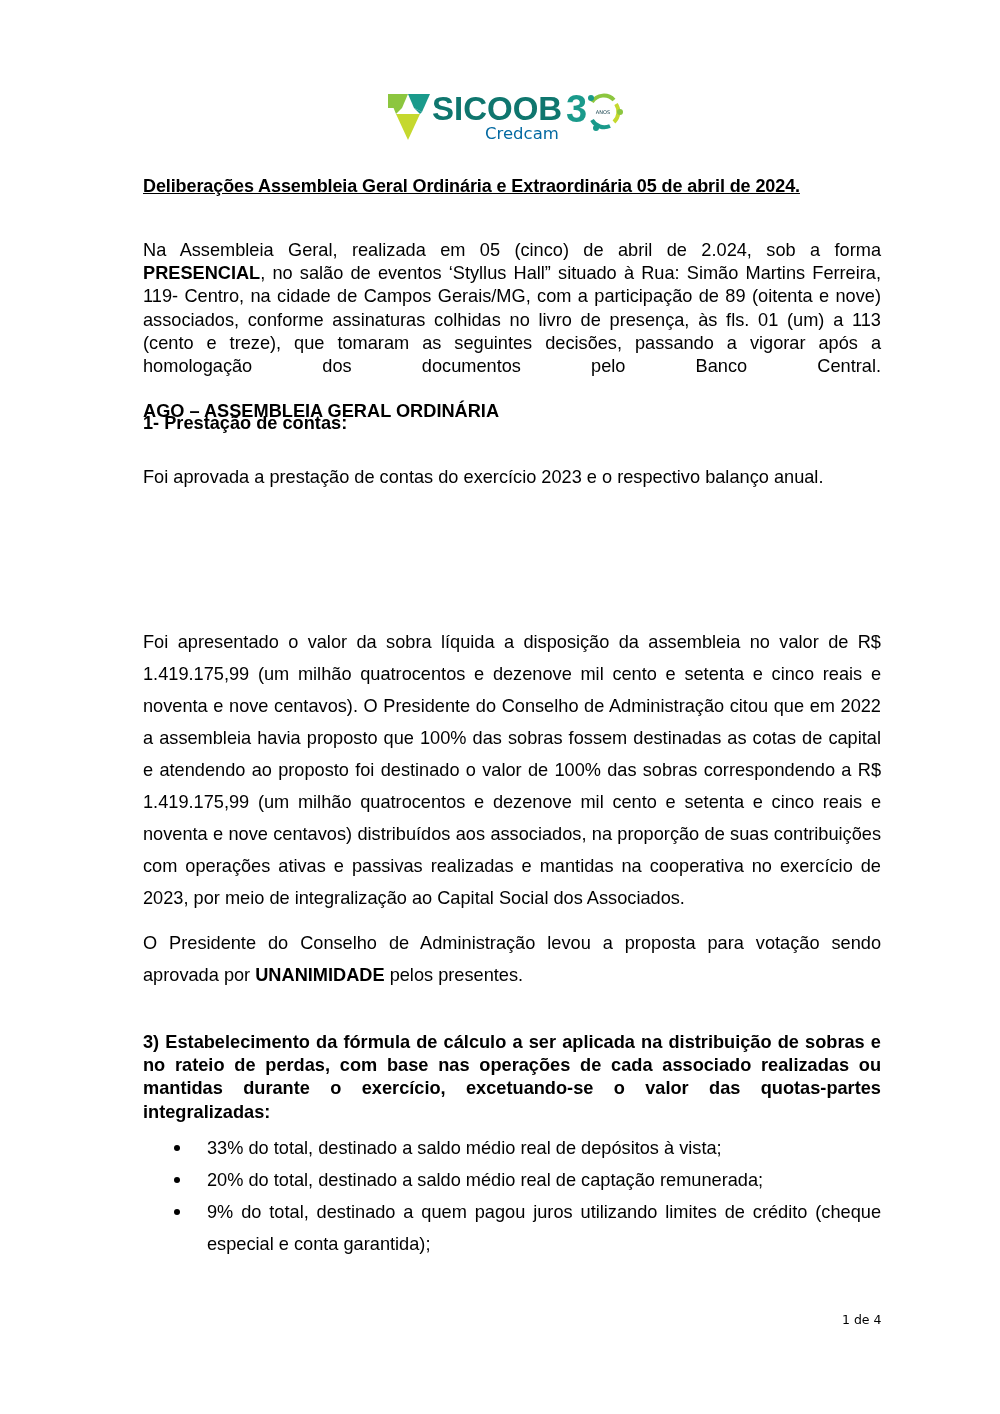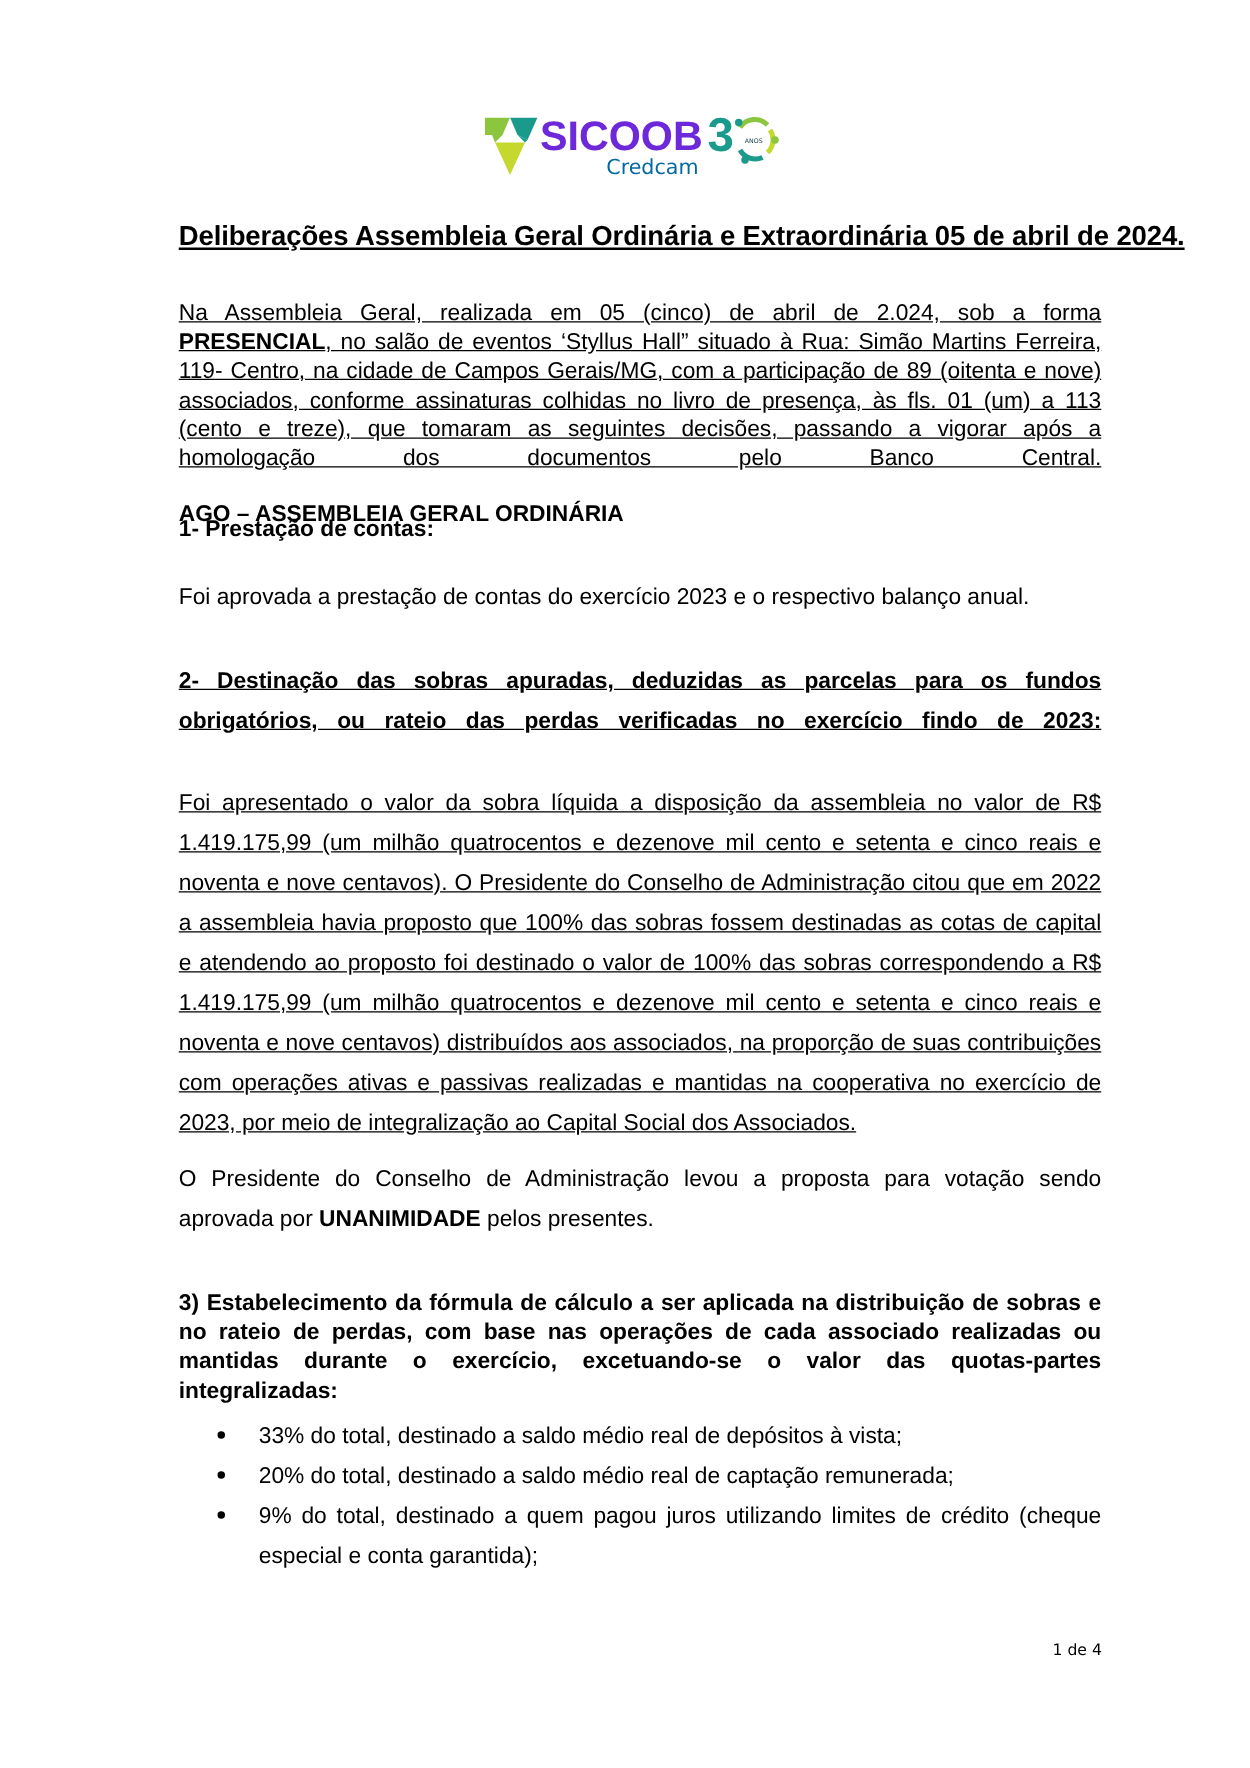--- a/index.html
+++ b/index.html
@@ -1,27 +1,27 @@
 <!DOCTYPE html>
 <html><head>
   <meta charset="utf-8">
   <style>
     html, body { margin: 0; padding: 0; background: #ffffff; }
     body { width: 1000px; height: 1414px; position: relative; overflow: hidden; color: #000; }
     .page { position: absolute; left: 0; top: 0; width: 1000px; height: 1414px; background: #fff; }
     .txt { font-family: "Liberation Sans", sans-serif; font-size: 18.2px; color: #000; }
     .logo { position: absolute; left: 388px; top: 90px; width: 245px; height: 58px; }
-    .logo .brand { position: absolute; left: 44px; top: 2px; font-family: "Liberation Sans", sans-serif; font-weight: bold; font-size: 33px; color: #6d28d9; letter-spacing: 0px; line-height: 34px; }
+    .logo .brand { position: absolute; left: 44px; top: 2px; font-family: "Liberation Sans", sans-serif; font-weight: bold; font-size: 33px; color: #0f766e; letter-spacing: 0px; line-height: 34px; }
     .logo .sub { position: absolute; left: 97px; top: 34px; font-family: "DejaVu Sans", sans-serif; font-size: 16.5px; color: #0369a1; line-height: 20px; }
     .logo .three { position: absolute; left: 178px; top: 0px; font-family: "Liberation Sans", sans-serif; font-weight: bold; font-size: 38px; color: #1a9a8b; line-height: 38px; }
     .logo svg.mark { position: absolute; left: 0; top: 4px; }
     .logo svg.ring { position: absolute; left: 196px; top: 2px; }
-    .title { position: absolute; left: 143px; top: 176px; font-family: "Liberation Sans", sans-serif; font-weight: bold; font-size: 22px; text-decoration: underline; white-space: nowrap; letter-spacing: -0.1px; }
+    .title { position: absolute; left: 143px; top: 176px; font-family: "Liberation Sans", sans-serif; font-weight: bold; font-size: 18px; text-decoration: underline; white-space: nowrap; letter-spacing: -0.1px; }
     .block { position: absolute; left: 143px; width: 738px; }
-    .just { text-align: justify; text-align-last: justify; text-decoration: underline; }
+    .just { text-align: justify; text-align-last: justify; }
     .lh24 { line-height: 23.2px; }
     .lh32 { line-height: 32px; }
     .b { font-weight: bold; }
     .bullets { position: absolute; left: 143px; width: 738px; }
     .bullet { position: relative; padding-left: 64px; line-height: 32px; }
     .bullet .dot { position: absolute; left: 31px; top: 13px; width: 6px; height: 6px; border-radius: 50%; background: #000; }
     .pagenum { position: absolute; left: 842px; top: 1312px; font-family: "DejaVu Sans", sans-serif; font-size: 12.5px; }
   </style>
 </head>
 <body>
@@ -55,21 +55,20 @@
 
   <div class="block txt just lh24" style="top:239px;">
     <span>Na Assembleia Geral, realizada em 05 (cinco) de abril de 2.024, sob a forma </span><span class="b">PRESENCIAL</span><span>, no salão de eventos ‘Styllus Hall” situado à Rua: Simão Martins Ferreira, 119- Centro, na cidade de Campos Gerais/MG, com a participação de 89 (oitenta e nove) associados, conforme assinaturas colhidas no livro de presença, às fls. 01 (um) a 113 (cento e treze), que tomaram as seguintes decisões, passando a vigorar após a homologação dos documentos pelo Banco Central.</span>
   </div>
 
   <div class="block txt b" style="top:401px;">AGO – ASSEMBLEIA GERAL ORDINÁRIA</div>
 
   <div class="block txt b" style="top:413px;">1- Prestação de contas:</div>
   <div class="block txt" style="top:467px;">Foi aprovada a prestação de contas do exercício 2023 e o respectivo balanço anual.</div>
 
-  <div class="block txt b just lh32" style="top:528px;">2- Destinação das sobras apuradas, deduzidas as parcelas para os fundos obrigatórios, ou rateio das perdas verificadas no exercício findo de 2023:</div>
 
   <div class="block txt just lh32" style="top:626px; text-align-last:left;">Foi apresentado o valor da sobra líquida a disposição da assembleia no valor de R$ 1.419.175,99 (um milhão quatrocentos e dezenove mil cento e setenta e cinco reais e noventa e nove centavos). O Presidente do Conselho de Administração citou que em 2022 a assembleia havia proposto que 100% das sobras fossem destinadas as cotas de capital e atendendo ao proposto foi destinado o valor de 100% das sobras correspondendo a R$ 1.419.175,99 (um milhão quatrocentos e dezenove mil cento e setenta e cinco reais e noventa e nove centavos) distribuídos aos associados, na proporção de suas contribuições com operações ativas e passivas realizadas e mantidas na cooperativa no exercício de 2023, por meio de integralização ao Capital Social dos Associados.</div>
 
   <div class="block txt lh32" style="top:927px; text-align:justify;">
     <span>O Presidente do Conselho de Administração levou a proposta para votação sendo aprovada por </span><span class="b">UNANIMIDADE</span><span> pelos presentes.</span>
   </div>
 
   <div class="block txt b lh24" style="top:1031px; text-align:justify;">3) Estabelecimento da fórmula de cálculo a ser aplicada na distribuição de sobras e no rateio de perdas, com base nas operações de cada associado realizadas ou mantidas durante o exercício, excetuando-se o valor das quotas-partes integralizadas:</div>
 
   <div class="bullets txt" style="top:1132px; text-align:justify;">

